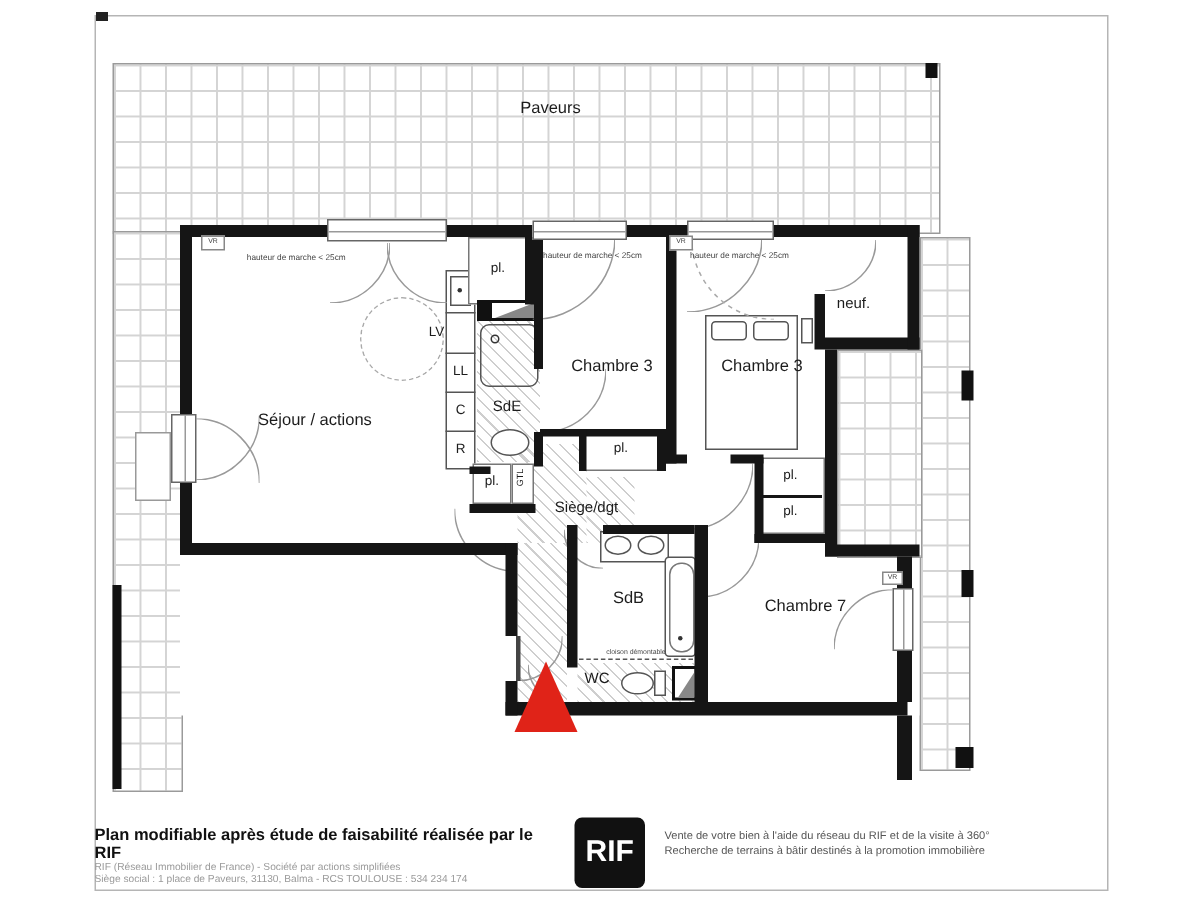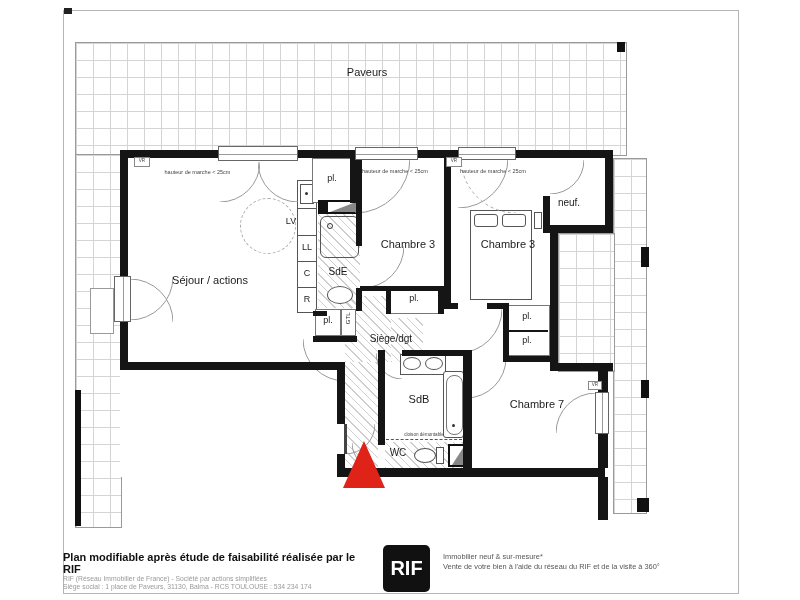--- a/index.html
+++ b/index.html
@@ -236,18 +236,18 @@
   <div class="abs" style="left:343px;top:441px;width:0;height:0;border-left:21px solid transparent;border-right:21px solid transparent;border-bottom:47px solid #e02318"></div>
 
   <div id="footer">
     <div class="abs" style="left:63px;top:551px;width:295px;text-align:left">
       <div class="big">Plan modifiable après étude de faisabilité réalisée par le RIF</div>
       <div class="small">RIF (Réseau Immobilier de France) - Société par actions simplifiées</div>
       <div class="small">Siège social : 1 place de Paveurs, 31130, Balma - RCS TOULOUSE : 534 234 174</div>
     </div>
     <div class="abs" style="left:383px;top:545px;width:47px;height:47px;background:#111;border-radius:5px;color:#fff;font-weight:bold;font-size:20px;display:flex;align-items:center;justify-content:center">RIF</div>
     <div class="abs" style="left:443px;top:552px;width:250px">
-      <div class="svc">Immobilier neuf &amp; sur-mesure*</div>
       <div class="svc">Vente de votre bien à l'aide du réseau du RIF et de la visite à 360°</div>
+      <div class="svc">Recherche de terrains à bâtir destinés à la promotion immobilière</div>
     </div>
   </div>
 
 </div>
 
 </body></html>

